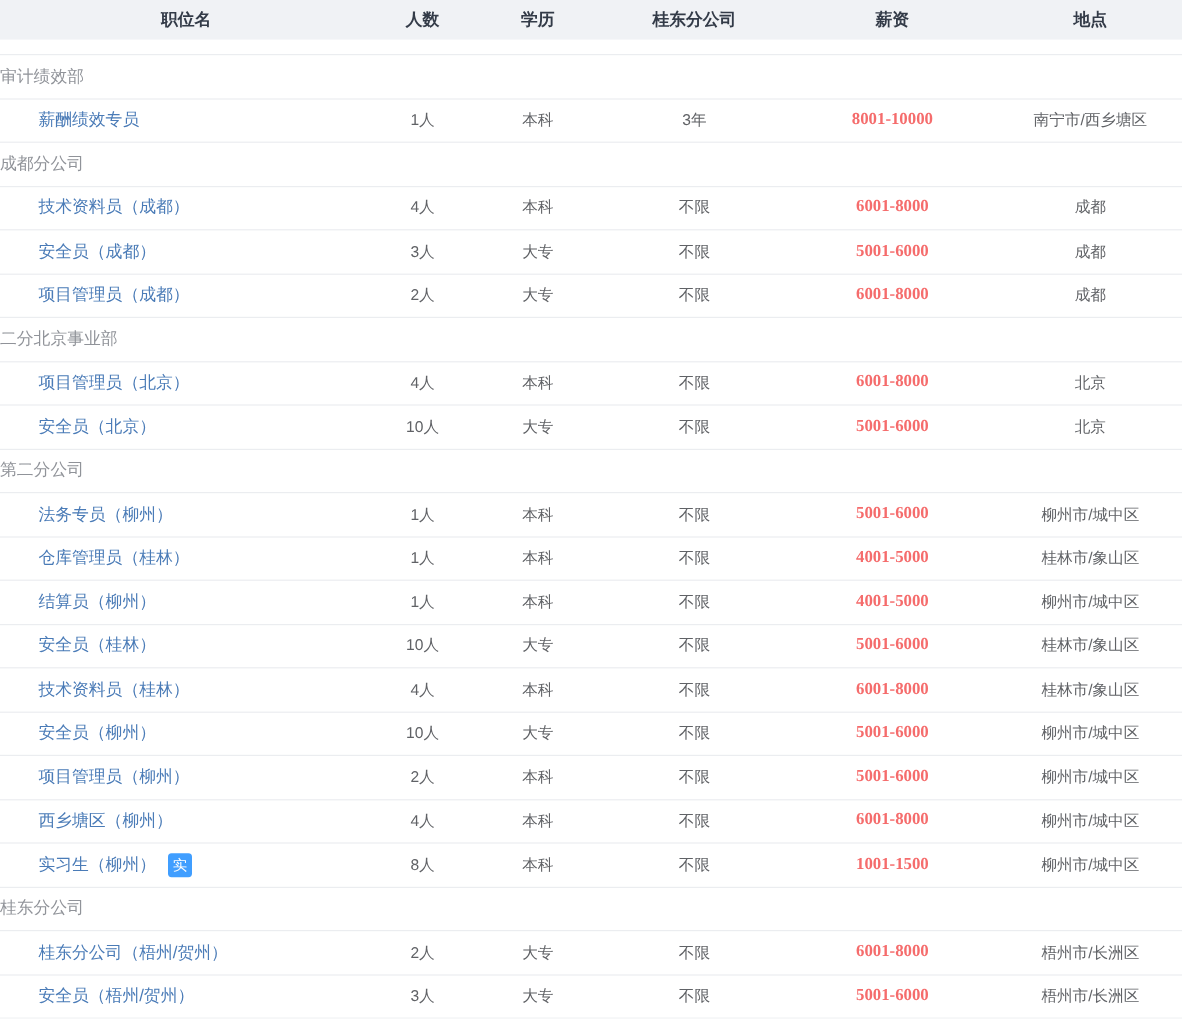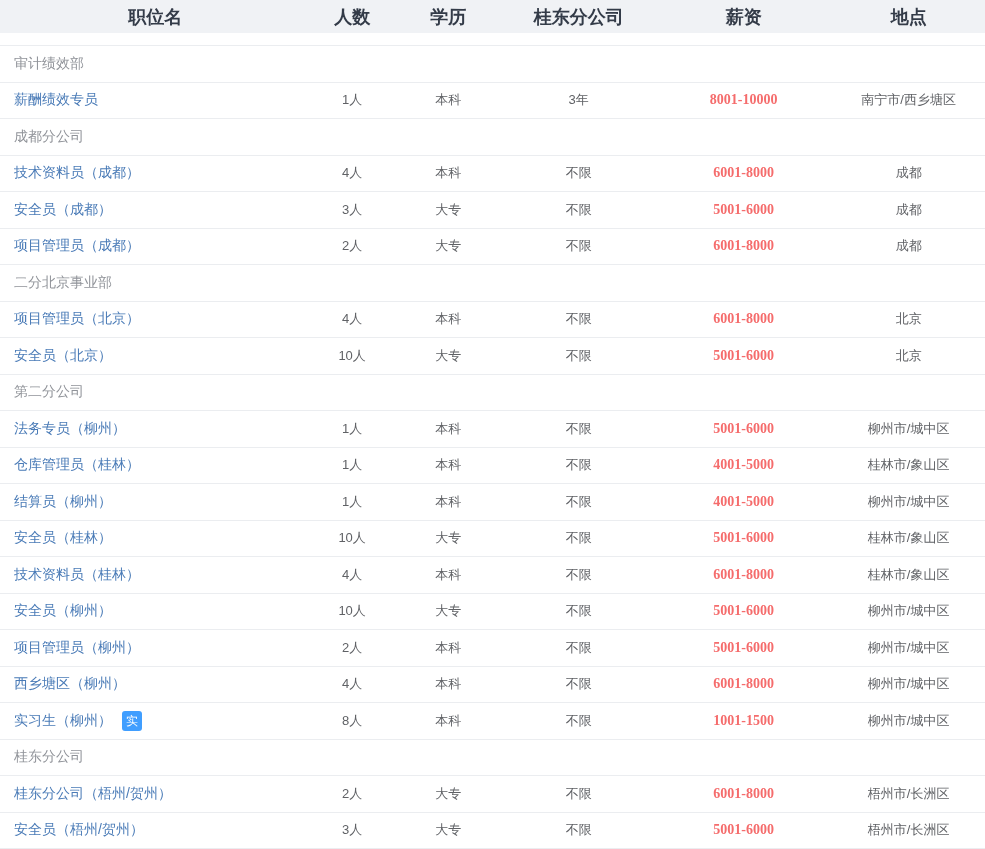--- a/index.html
+++ b/index.html
@@ -10,35 +10,35 @@
     --section-text:#909399;
     --badge-bg:#409eff;
     --divider:#ebedf0;
     --cell-text:#606266;
   }
   html,body{margin:0;padding:0;background:#fff;}
   body{font-family:"Liberation Sans","DejaVu Sans",sans-serif;}
   .job-table{width:985px;height:849px;overflow:hidden;background:#fff;}
 
   .thead{display:flex;align-items:center;height:33px;background:var(--header-bg);
-         font-size:18px;font-weight:700;color:var(--header-text);}
+         font-size:14px;font-weight:700;color:var(--header-text);}
   .hcell{text-align:center;}
 
   .table-gap{height:12px;border-bottom:1px solid var(--divider);}
 
   .row{display:flex;align-items:center;height:36.5px;box-sizing:border-box;
        border-bottom:1px solid var(--divider);font-size:13px;color:var(--cell-text);}
-  .section-row{padding-left:14px;font-size:14px;color:var(--section-text);}
+  .section-row{font-size:14px;color:var(--section-text);}
 
   .w0{width:31.5%;} .w1{width:8.5%;} .w2{width:11%;} .w3{width:15.5%;}
   .w4{width:18%;} .w5{width:15.5%;}
 
   .cell{text-align:center;}
   .cell.c-title{display:flex;align-items:center;text-align:left;
-                padding-left:14px;box-sizing:border-box;}
+                padding-left:32px;box-sizing:border-box;}
   .job-link{color:var(--link);text-decoration:none;font-size:14px;cursor:pointer;}
   .intern-badge{display:inline-block;margin-left:10px;width:20px;height:20px;
                 line-height:20px;text-align:center;border-radius:3px;
                 background:var(--badge-bg);color:#fff;font-size:12px;flex:0 0 auto;}
   .c-salary{color:var(--salary);font-weight:700;font-size:14px;font-family:Liberation Serif, serif;}
 </style>
 </head>
 <body>
 
 <div class="job-table">

